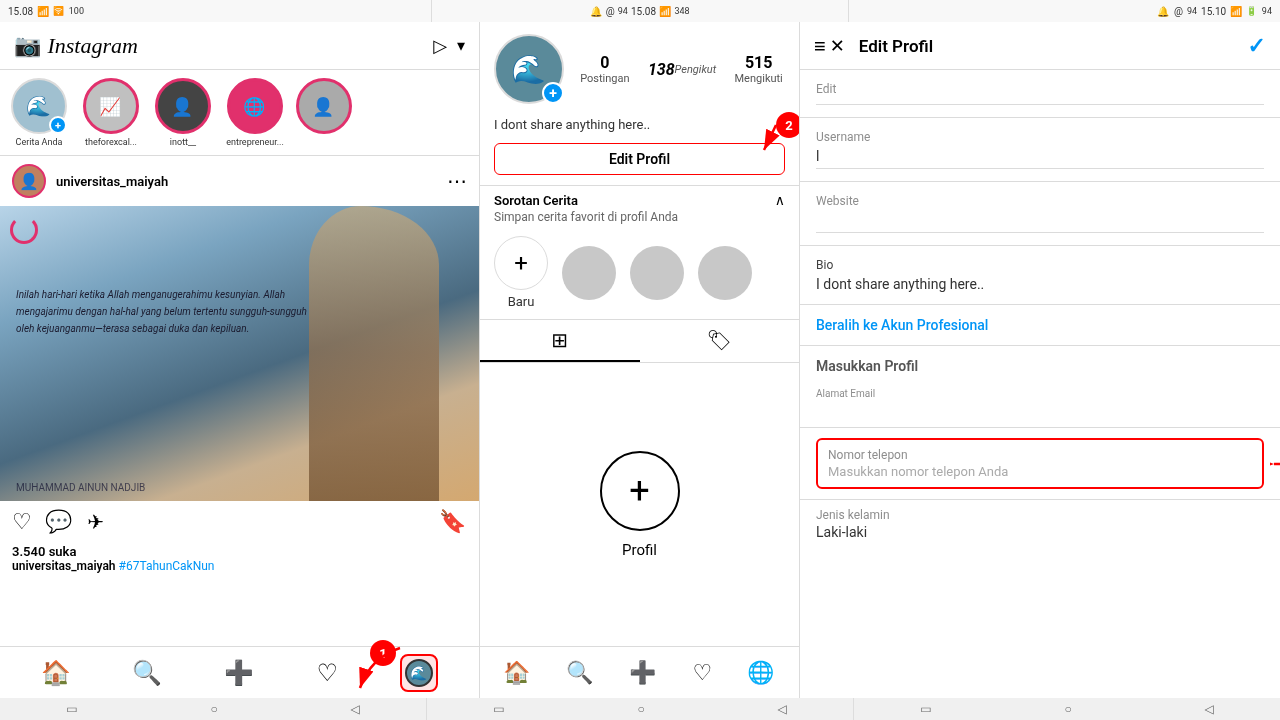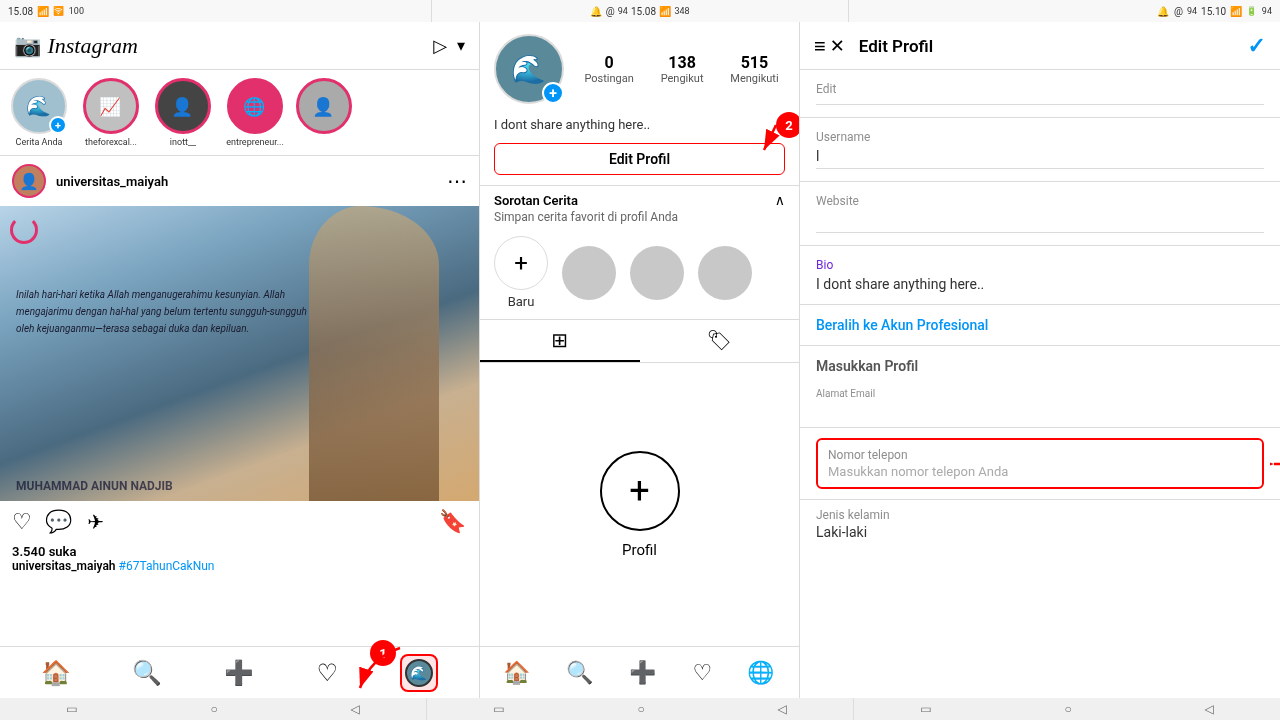--- a/index.html
+++ b/index.html
@@ -101,21 +101,21 @@
         <div style="position:absolute;left:16px;top:80px;right:160px;color:#1a1a2e;font-size:10px;line-height:1.7;font-style:italic;">Inilah hari-hari ketika
 Allah menganugerahimu
 kesunyian.
 
 Allah mengajarimu dengan
 hal-hal yang belum tertentu
 sungguh-sungguh oleh
 kejuanganmu—terasa
 sebagai duka dan kepiluan.</div>
 
-        <div style="position:absolute;bottom:8px;left:16px;font-size:12px;color:rgba(20,20,50,0.7);font-weight:700;">MUHAMMAD AINUN NADJIB</div>
+        <div style="position:absolute;bottom:8px;left:16px;font-size:10px;color:rgba(20,20,50,0.7);font-weight:400;">MUHAMMAD AINUN NADJIB</div>
 
         <div style="position:absolute;top:10px;left:10px;width:28px;height:28px;border:3px solid #e1306c;border-top-color:transparent;border-radius:50%;"></div>
       </div>
 
       <div style="display:flex;padding:8px 12px;align-items:center;gap:14px;">
         <span style="font-size:22px;">♡</span>
         <span style="font-size:22px;">💬</span>
         <span style="font-size:20px;">✈</span>
         <span style="font-size:22px;margin-left:auto;">🔖</span>
       </div>
@@ -158,21 +158,21 @@
         <div style="width:70px;height:70px;border-radius:50%;background:#5a8a9a;border:2px solid #dbdbdb;display:flex;align-items:center;justify-content:center;font-size:28px;position:relative;margin-right:14px;">
           🌊
           <div style="position:absolute;bottom:-2px;right:-2px;width:22px;height:22px;background:#0095f6;border-radius:50%;border:2px solid #fff;display:flex;align-items:center;justify-content:center;color:#fff;font-size:14px;font-weight:bold;">+</div>
         </div>
 
         <div style="display:flex;gap:14px;flex:1;justify-content:space-around;">
           <div style="display:flex;flex-direction:column;align-items:center;">
             <span style="font-weight:700;font-size:16px;">0</span>
             <span style="font-size:11px;color:#555;">Postingan</span>
           </div>
-          <div style="display:flex;flex-direction:column;align-items:center;">
+          <div style="display:flex;flex-direction:row;align-items:center;font-style:italic;">
             <span style="font-weight:700;font-size:16px;">138</span>
             <span style="font-size:11px;color:#555;">Pengikut</span>
           </div>
           <div style="display:flex;flex-direction:column;align-items:center;">
             <span style="font-weight:700;font-size:16px;">515</span>
             <span style="font-size:11px;color:#555;">Mengikuti</span>
           </div>
         </div>
       </div>
 
@@ -251,21 +251,21 @@
         <div style="font-size:12px;color:#8e8e8e;margin-bottom:4px;">Username</div>
         <div style="font-size:14px;color:#333;border-bottom:1px solid #dbdbdb;padding-bottom:4px;">l</div>
       </div>
 
       <div style="padding:12px 16px;border-bottom:1px solid #dbdbdb;">
         <div style="font-size:12px;color:#8e8e8e;margin-bottom:4px;">Website</div>
         <div style="font-size:14px;color:#333;border-bottom:1px solid #dbdbdb;padding-bottom:4px;">&nbsp;</div>
       </div>
 
       <div style="padding:12px 16px;border-bottom:1px solid #dbdbdb;">
-        <div style="font-size:12px;color:#6d28d9;margin-bottom:4px;">Bio</div>
+        <div style="font-size:12px;color:#404040;margin-bottom:4px;">Bio</div>
         <div style="font-size:14px;color:#333;">I dont share anything here..</div>
       </div>
 
       <div style="padding:12px 16px;color:#0095f6;font-size:14px;font-weight:500;cursor:pointer;border-bottom:1px solid #dbdbdb;">Beralih ke Akun Profesional</div>
 
       <div style="padding:12px 16px 6px;">
         <div style="font-size:14px;font-weight:600;color:#555;margin-bottom:8px;">Masukkan Profil</div>
       </div>
 
       <div style="padding:0 16px 10px;border-bottom:1px solid #dbdbdb;">

